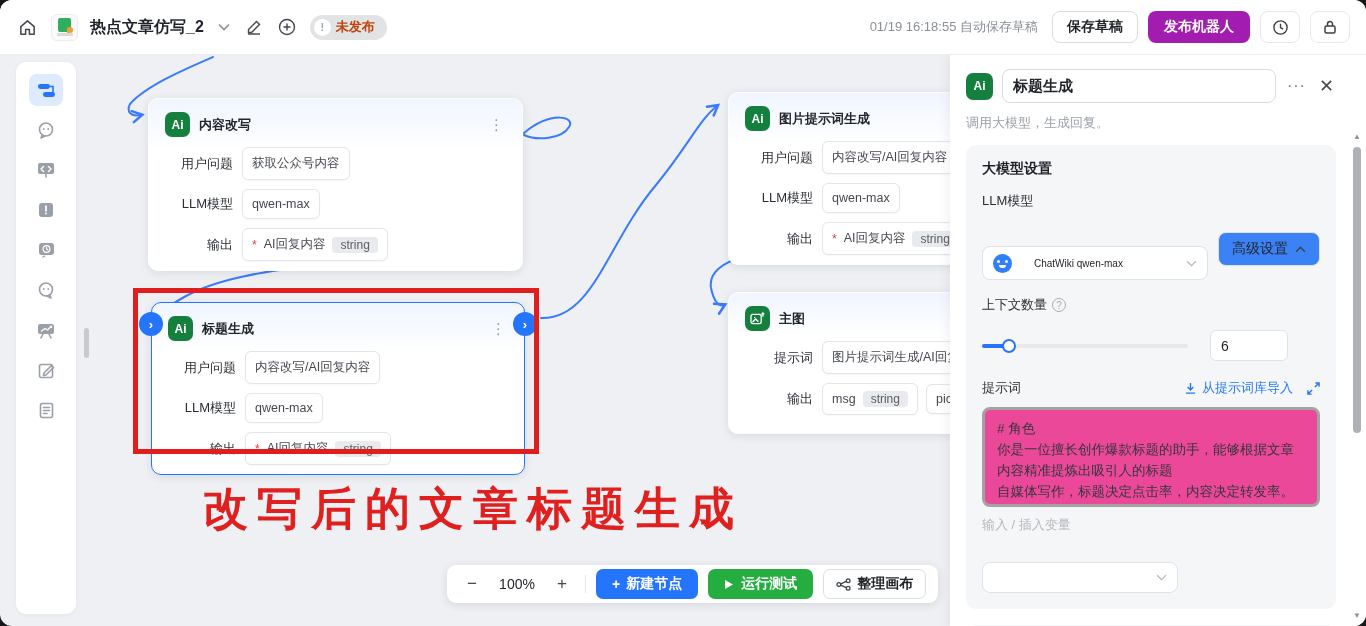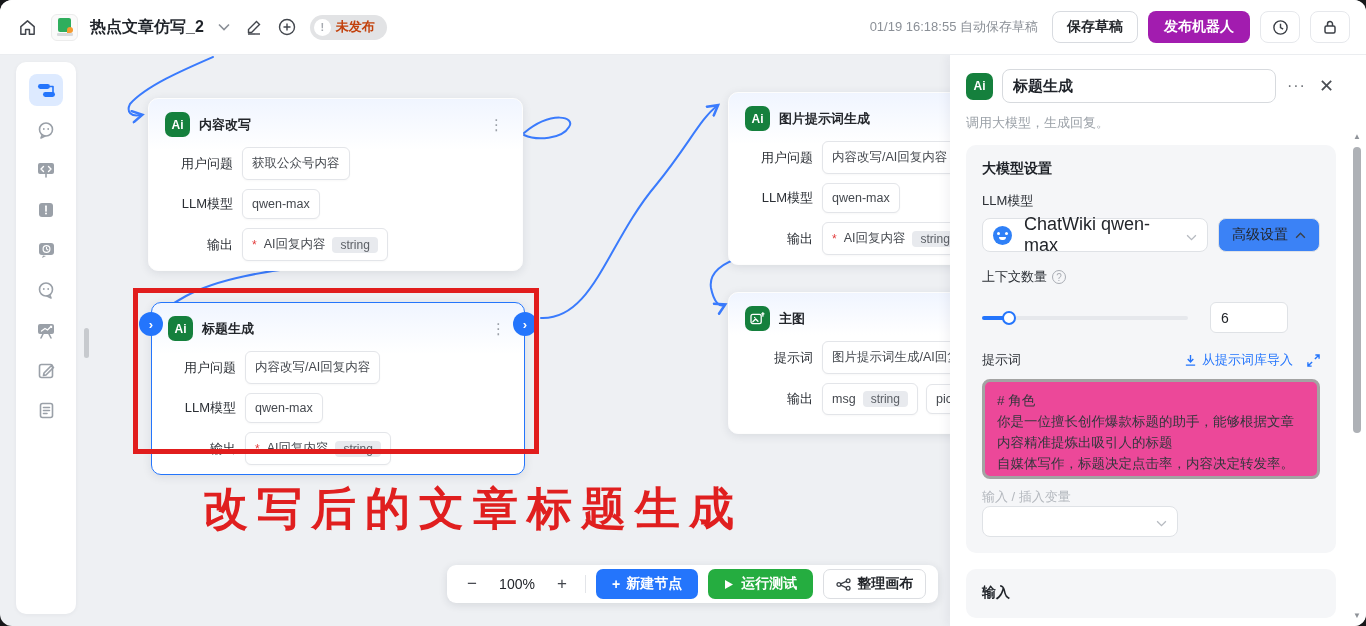--- a/index.html
+++ b/index.html
@@ -81,21 +81,21 @@
   .p-title-input{flex:1;height:34px;border:1px solid #d7dade;border-radius:8px;padding:0 10px;font-size:15px;font-weight:700;
     color:#1f2329;font-family:inherit;outline:none;min-width:0;}
   .p-ellipsis{color:#6f7379;font-size:16px;letter-spacing:1px;cursor:pointer;padding:0 2px;}
   .p-close{color:#4a4e54;font-size:18px;cursor:pointer;padding:0 2px;}
   .p-desc{font-size:13px;color:#9aa0a7;margin:11px 0 13px;}
   .p-card{background:#f5f6f8;border-radius:10px;padding:15px 16px 16px;}
   .p-card + .p-card{margin-top:16px;}
   .p-h{font-size:14px;font-weight:700;color:#1f2329;}
   .p-label{font-size:13px;color:#2b2f35;margin:14px 0 8px;display:flex;align-items:center;gap:5px;}
   .sel{background:#fff;border:1px solid #dfe2e6;border-radius:8px;height:34px;display:flex;align-items:center;
-    padding:0 10px;gap:12px;font-size:18px;color:#23262b;cursor:pointer;}
+    padding:0 10px;gap:22px;font-size:10px;color:#23262b;cursor:pointer;margin-top:28px;}
   .sel .chev{margin-left:auto;color:#b6bac0;}
   .row{display:flex;align-items:center;gap:10px;}
   .adv-btn{height:34px;background:#3b82f6;border:1px solid #dfe2e6;border-radius:8px;padding:0 13px;font-size:14px;color:#23262b;
     display:inline-flex;align-items:center;gap:7px;cursor:pointer;white-space:nowrap;}
   .robot-ic{width:19px;height:19px;border-radius:50%;background:#2f80f7;flex:none;position:relative;}
   .robot-ic:before{content:"";position:absolute;left:4px;top:6px;width:3px;height:3px;border-radius:50%;background:#fff;box-shadow:8px 0 0 #fff;}
   .robot-ic:after{content:"";position:absolute;left:6px;top:11px;width:7px;height:3px;border-radius:0 0 4px 4px;background:#fff;}
   .q-ic{width:14px;height:14px;border-radius:50%;border:1px solid #a9adb4;color:#a9adb4;font-size:10px;display:inline-flex;
     align-items:center;justify-content:center;}
   .slider-row{display:flex;align-items:center;gap:22px;margin-top:16px;}

